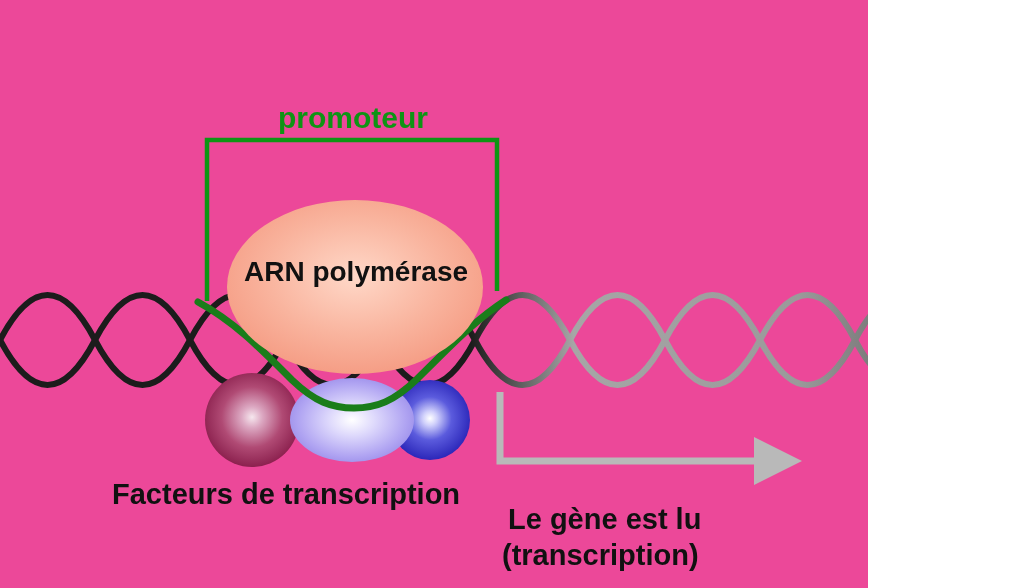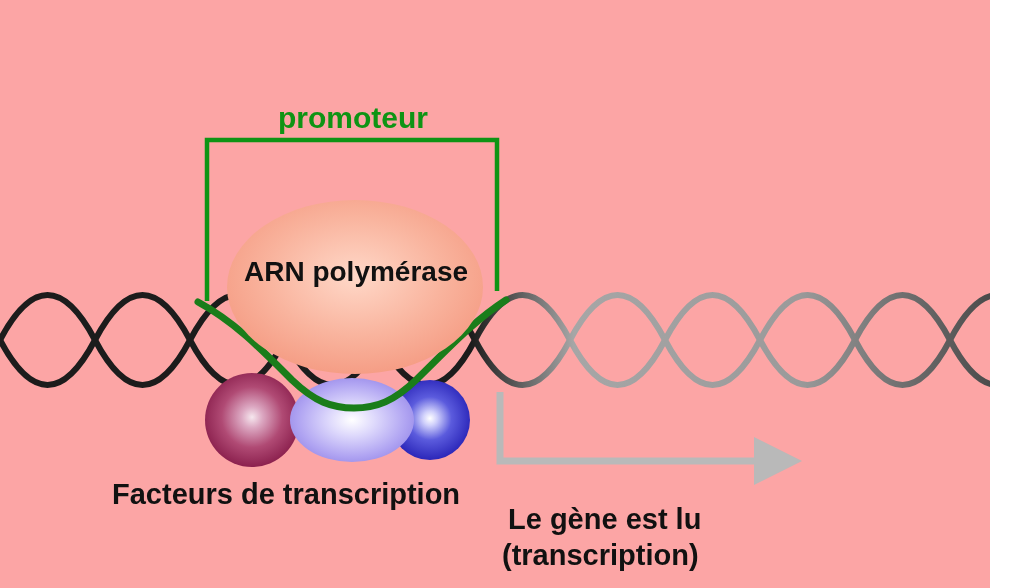--- a/index.html
+++ b/index.html
@@ -1,19 +1,19 @@
 <!DOCTYPE html>
 <html><head>
 <meta charset="utf-8">
 <style>
   html,body{margin:0;padding:0;background:#ffffff;}
   .canvas{
     position:relative;
-    width:990px;height:588px;
-    background:#fca5a5;
+    width:868px;height:588px;
+    background:#ec4899;
     overflow:hidden;
     font-family:"Liberation Sans","DejaVu Sans",sans-serif;
     text-align:right;
   }
   svg{display:block;width:1024px;height:588px;}
   .lbl{
     font-family:"Liberation Sans","DejaVu Sans",sans-serif;
     font-weight:600;
   }
   .lbl-promoter{font-size:30px;}

